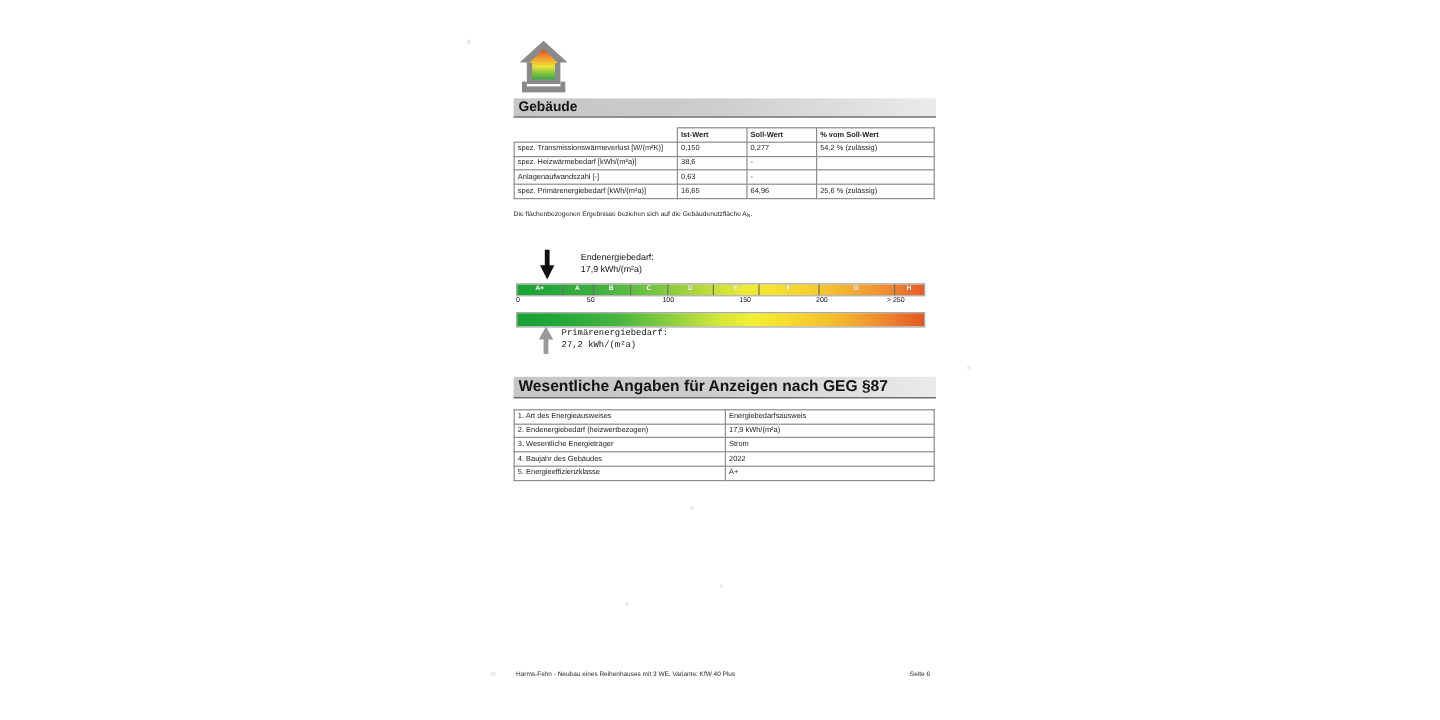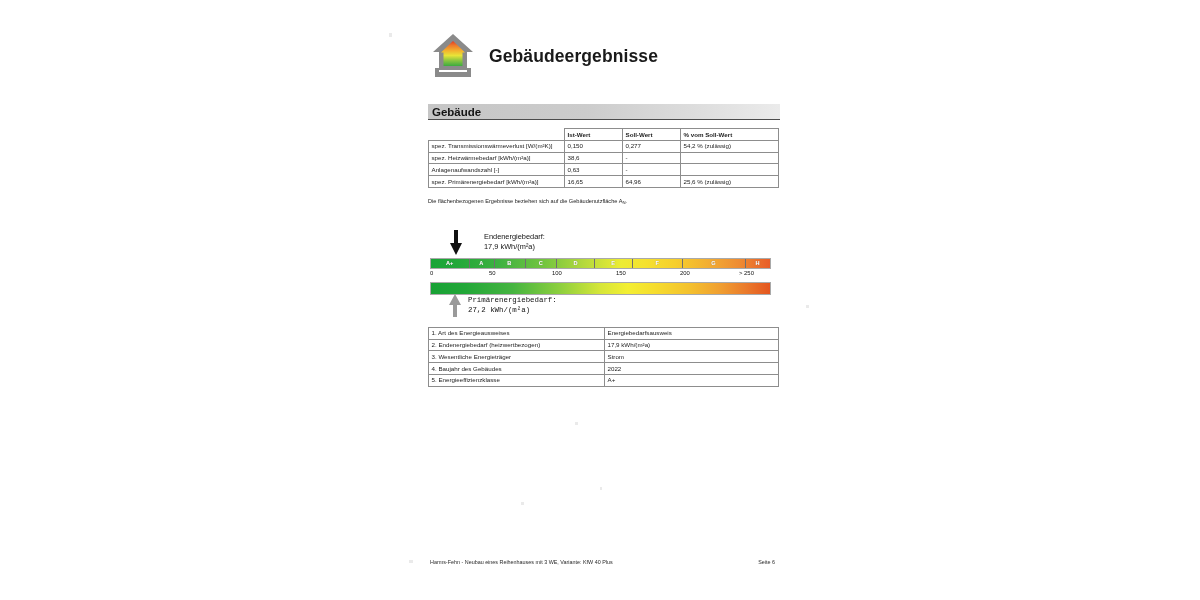--- a/index.html
+++ b/index.html
@@ -59,21 +59,21 @@
     color: #1a1a1a;
     white-space: nowrap;
   }
 
   
   .section-bar {
     position: relative;
     height: 15px;
     background: linear-gradient(to right, #c6c6c6 0%, #cccccc 45%, #dedede 78%, #ebebeb 100%);
     border-bottom: 1.5px solid #4c4c4c;
-    margin-top: 22px;
+    margin-top: 0;
   }
   .section-bar.tall { height: 17px; }
   .section-bar span {
     position: absolute;
     left: 4px;
     top: 50%;
     transform: translateY(-52%);
     font-size: 11.5px;
     font-weight: bold;
     white-space: nowrap;
@@ -244,21 +244,20 @@
               <stop offset="100%" stop-color="#e23b22"></stop>
             </linearGradient>
           </defs>
           <path d="M22 2 L42 20 L36 20 L36 38 L8 38 L8 20 L2 20 Z" fill="#8a8a8a"></path>
           <path d="M22 9 L34 20.5 L31.5 20.5 L31.5 34 L12.5 34 L12.5 20.5 L10 20.5 Z" fill="url(#houseGrad)"></path>
           <rect x="4" y="40" width="36" height="5" fill="#8a8a8a"></rect>
           <rect x="4" y="36" width="4" height="8" fill="#8a8a8a"></rect>
           <rect x="36" y="36" width="4" height="8" fill="#8a8a8a"></rect>
         </svg>
       </div>
-      <div class="doc-title">Gebäudeergebnisse</div>
     </div>
 
     <div class="section-bar">
       <span>Gebäude</span>
     </div>
 
     <table class="grid" id="results-table">
       <colgroup>
           <col class="c1">
           <col class="c2">
@@ -350,20 +349,23 @@
         <svg viewBox="0 0 14 24" width="14" height="24" aria-hidden="true">
           <polygon points="7,0 13,11 9,11 9,23 5,23 5,11 1,11" fill="#9a9a9a"></polygon>
         </svg>
       </div>
       <div class="arrow-label" style="left:40px;top:66px;font-family:Liberation Mono, monospace;">
         <div>Primärenergiebedarf:</div>
         <div>27,2 kWh/(m²a)</div>
       </div>
     </div>
 
+    <div class="section-bar tall" style="margin-top:18px;">
+      <span>Wesentliche Angaben für Anzeigen nach GEG §87</span>
+    </div>
 
     <table class="grid" id="geg-table">
       <colgroup>
           <col class="g1">
           <col class="g2">
         </colgroup>
       <tbody>
         <tr>
           <td>1. Art des Energieausweises</td>
           <td>Energiebedarfsausweis</td>

